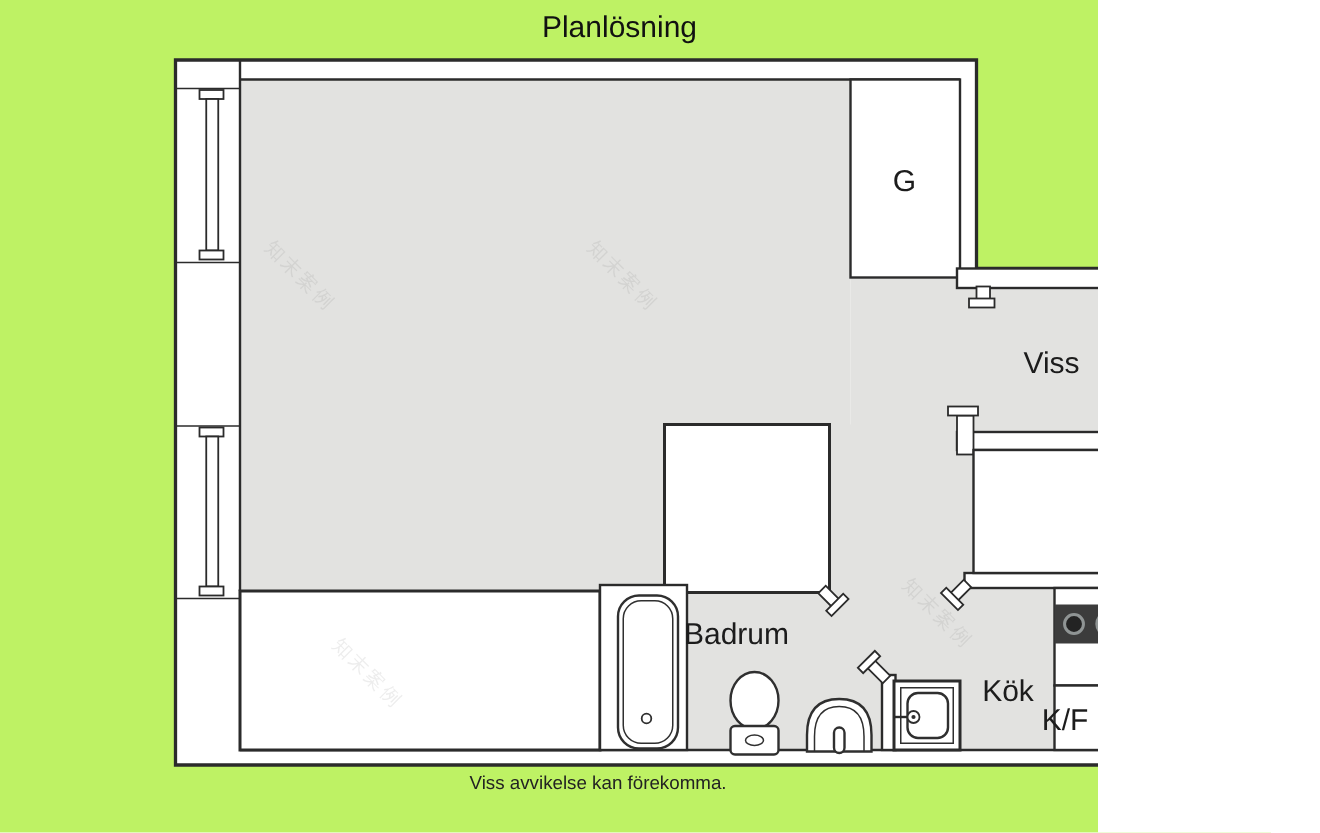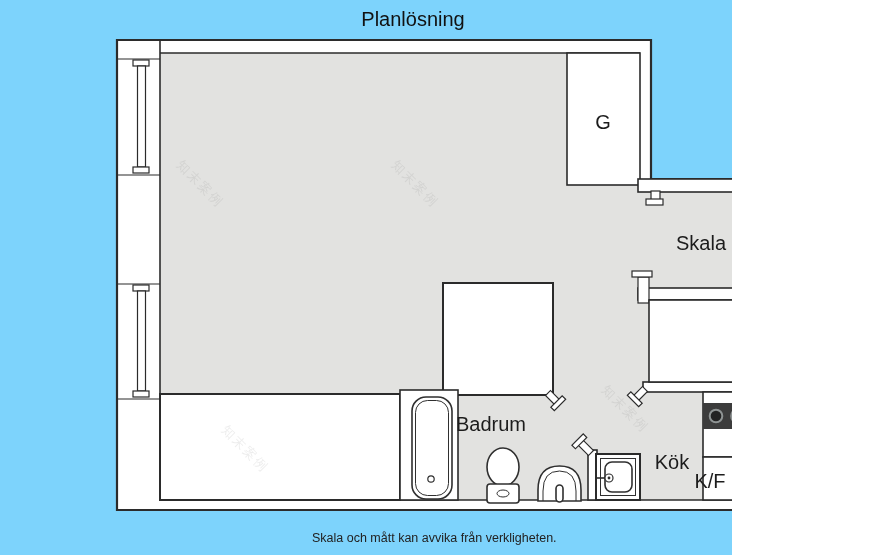--- a/index.html
+++ b/index.html
@@ -1,16 +1,16 @@
 <!DOCTYPE html>
 <html><head>
 <meta charset="utf-8">
 <style>
   html,body{margin:0;padding:0;background:#ffffff;}
-  .stage{position:relative;width:732px;height:555px;background:#7dd3fc;overflow:hidden;
+  .stage{position:relative;width:732px;height:555px;background:#bef264;overflow:hidden;
          font-family:"Liberation Sans",sans-serif;color:#1a1a1a;}
   .stage svg{position:absolute;left:0;top:0;}
   .title{position:absolute;left:413px;top:19px;transform:translate(-50%,-50%);
          font-size:20px;color:#111;white-space:nowrap;}
   .room-label{position:absolute;transform:translate(-50%,-50%);font-size:20px;
               color:#1c1c1c;white-space:nowrap;}
   .room-label.small{font-size:13px;}
   .footer-line{position:absolute;font-size:12.5px;color:#222;white-space:nowrap;}
   .watermark{position:absolute;transform:rotate(45deg);font-size:13px;letter-spacing:2px;
              color:rgba(110,110,110,0.12);white-space:nowrap;pointer-events:none;}
@@ -143,26 +143,26 @@
     <g>
       <rect x="703" y="403" width="48" height="26" fill="#3c3c3c"></rect>
       <circle class="burner" cx="716" cy="416" r="6.3"></circle>
       <circle class="burner" cx="739" cy="416" r="7.8"></circle>
     </g>
 
     <polygon class="arrow" points="763,245 788,221 788,237 818,237 818,253 788,253 788,269" fill="#d9d9d9"></polygon>
   </svg>
 
   <div class="room-label" style="left:603px;top:122px">G</div>
-  <div class="room-label" style="left:701px;top:243px">Skala</div>
+  <div class="room-label" style="left:701px;top:243px">Viss</div>
   <div class="room-label" style="left:491px;top:424px">Badrum</div>
   <div class="room-label" style="left:672px;top:462px">Kök</div>
   <div class="room-label" style="left:710px;top:481px">K/F</div>
 
-  <div class="footer-line" style="left:312px;top:531px">Skala och mått kan avvika från verkligheten.</div>
+  <div class="footer-line" style="left:313px;top:515px">Viss avvikelse kan förekomma.</div>
 
   <div class="watermark" style="left:170px;top:175px">知末案例</div>
   <div class="watermark" style="left:385px;top:175px">知末案例</div>
   <div class="watermark" style="left:820px;top:175px">知末案例</div>
   <div class="watermark" style="left:215px;top:440px">知末案例</div>
   <div class="watermark" style="left:595px;top:400px">知末案例</div>
   <div class="watermark" style="left:820px;top:430px">知末案例</div>
 
 </div>
 

